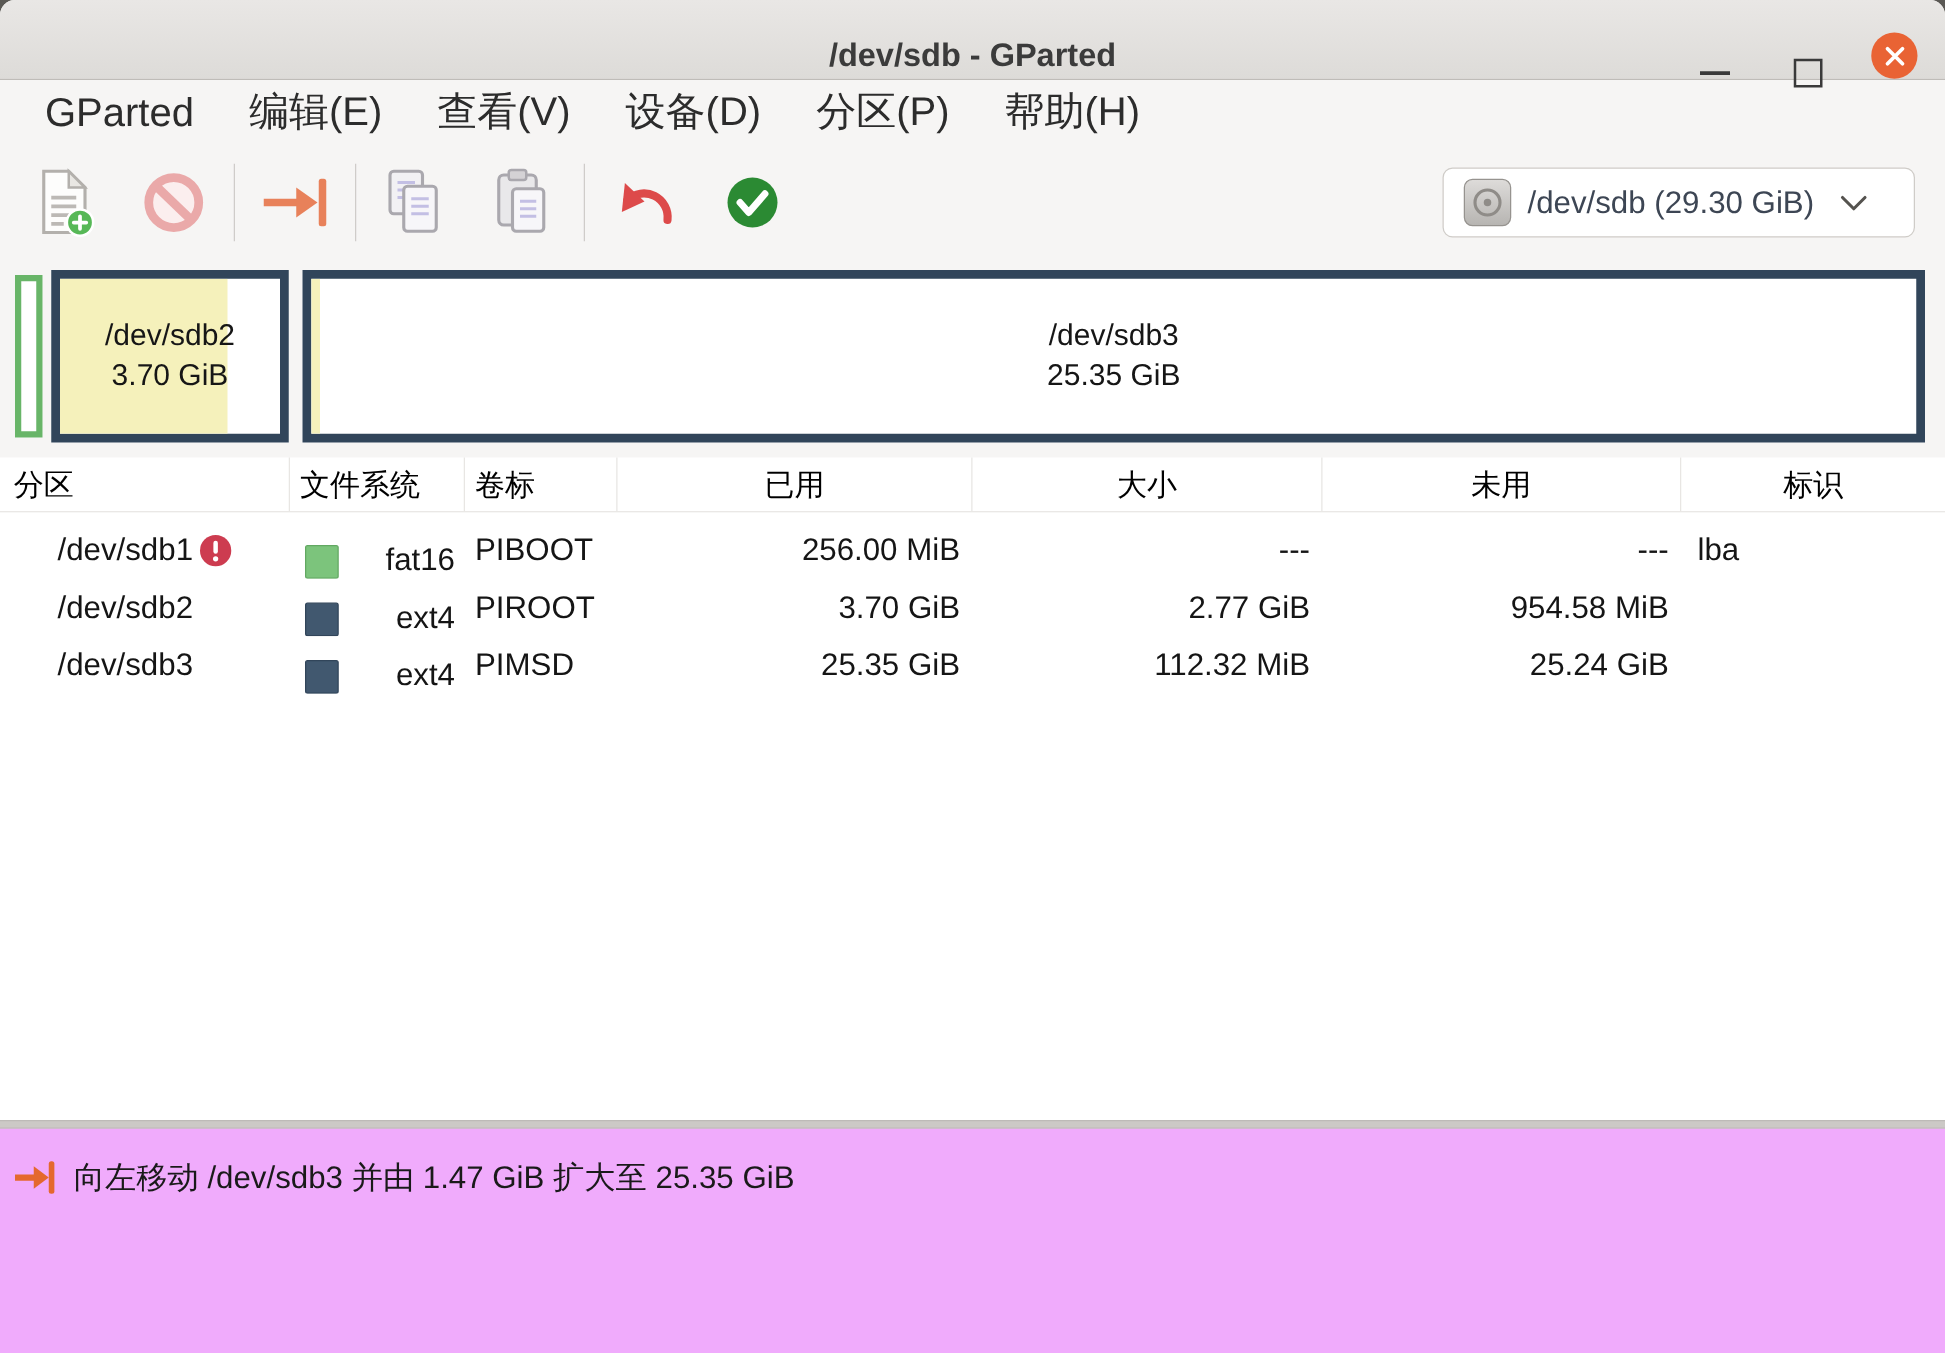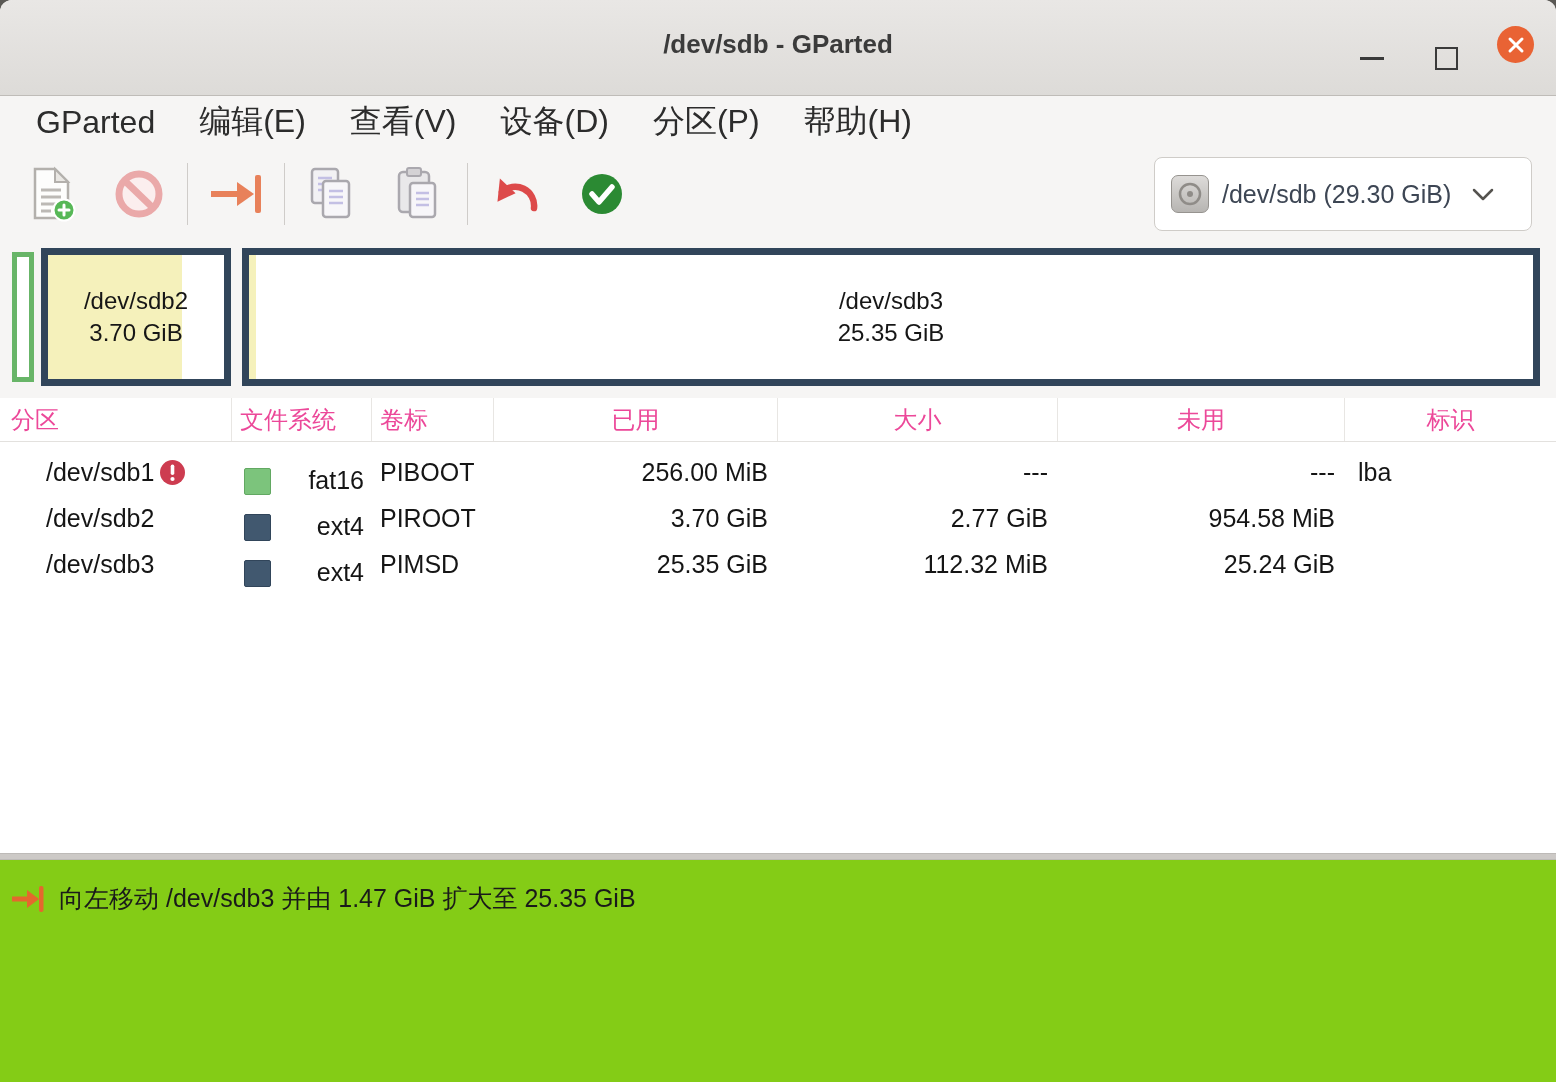--- a/index.html
+++ b/index.html
@@ -4,21 +4,21 @@
 <style>
   * { margin:0; padding:0; box-sizing:border-box; }
   html,body { font-family:"Liberation Sans", sans-serif; }
   body { background:#5a5854; width:1556px; height:1082px; overflow:hidden; }
 
   .window { width:1556px; height:1082px; background:#f6f5f4;
             border-radius:12px 12px 0 0; overflow:hidden;
             display:flex; flex-direction:column; }
 
   
-  .titlebar { height:96px; flex:none; position:relative;
+  .titlebar { height:64px; flex:none; position:relative;
               background:linear-gradient(#e9e7e5,#dddbd8);
               border-bottom:1px solid #bfbcb8; }
   .title { position:absolute; left:0; right:0; top:0; height:88px;
            display:flex; align-items:center; justify-content:center;
            font-size:26px; font-weight:bold; color:#3b3b3b; }
   .win-min { position:absolute; right:172px; top:57px; width:24px; height:3px;
              background:#3a3a3a; cursor:default; }
   .win-max { position:absolute; right:98px; top:47px; width:23px; height:23px;
              border:2.5px solid #3a3a3a; background:transparent; }
   .win-close { position:absolute; right:22px; top:26px; width:37px; height:37px;
@@ -27,21 +27,21 @@
 
   
   .menubar { height:52px; flex:none; display:flex; align-items:center;
              padding-left:14px; background:#f6f5f4; }
   .menu-item { font-size:32px; color:#2c2c2c; padding:6px 22px; }
 
   
   .toolbar { height:92px; flex:none; display:flex; align-items:center; padding-left:10px; }
   .tool-btn { width:86px; height:70px; display:flex; align-items:center; justify-content:center; }
   .tool-sep { width:1px; height:62px; background:#cfccc9; margin:0 5px; }
-  .device-select { margin-left:auto; margin-right:24px; height:74px; min-width:378px;
+  .device-select { margin-left:auto; margin-right:24px; height:56px; min-width:378px;
                    background:#ffffff; border:1px solid #cfccc8; border-radius:8px;
                    display:flex; align-items:center; gap:13px; padding:0 16px;
                    font-size:25px; color:#3d4654; }
   .drive-icon { width:38px; height:38px; border-radius:7px;
                 background:linear-gradient(#dddbd9,#b7b5b2); border:1px solid #96938f;
                 display:flex; align-items:center; justify-content:center; }
 
   
   .visual-panel { height:158px; flex:none; display:flex; align-items:stretch;
                   padding:8px 16px 12px 12px; }
@@ -50,21 +50,21 @@
   .pbox-sdb2 { width:190px; border:7px solid var(--ext4-border); }
   .pbox-sdb3 { flex:1; border:7px solid var(--ext4-border); margin-left:11px; }
   .fill-used { position:absolute; left:0; top:0; bottom:0; background:var(--used-yellow); }
   .pbox-label { position:relative; height:100%; display:flex; flex-direction:column;
                 align-items:center; justify-content:center; font-size:24px; color:#161616;
                 line-height:1.35; }
 
   
   .grid-cols { display:grid; grid-template-columns:232px 140px 122px 284px 280px 287px auto; }
   .thead { height:44px; flex:none; background:#fff; border-bottom:1px solid #e3e1de; }
-  .th { display:flex; align-items:center; font-size:24px; color:#ec4899;
+  .th { display:flex; align-items:center; font-size:24px; color:#000000;
         border-right:1px solid #e8e6e3; overflow:hidden; }
   .th:last-child { border-right:none; }
   .th.left1 { padding-left:11px; }
   .th.left2 { padding-left:8px; }
   .th.center { justify-content:center; }
   .tbody { flex:1; background:#fff; padding-top:7px; overflow:hidden; }
   .trow { height:46px; font-size:25px; color:#151515; }
   .td { display:flex; align-items:center; overflow:hidden; }
   .td-part { padding-left:46px; gap:5px; }
   .td-fs { padding:0 8px 0 12px;align-items:flex-end; }
@@ -72,21 +72,21 @@
   .fs-green { background:var(--fat16-green); border:1px solid #62a862; }
   .fs-blue  { background:var(--ext4-blue); border:1px solid var(--ext4-border); }
   .fs-name { margin-left:auto; }
   .td-label { padding-left:8px; }
   .td-num { justify-content:flex-end; padding-right:10px; }
   .td-flags { padding-left:13px; }
 
   
   .pane-divider { height:7px; flex:none; background:#ccc9c6;
                   border-top:1px solid #bdbab7; border-bottom:1px solid #bdbab7; }
-  .ops-panel { height:222px; flex:none; background:#84cc16; padding:22px 14px 0 10px; }
+  .ops-panel { height:179px; flex:none; background:#f0abfc; padding:22px 14px 0 10px; }
   .op-row { display:flex; align-items:center; gap:13px; font-size:25px; color:#1a1a1a; }
 
   
   .statusbar { flex:1; border-top:1px solid #d8d5d2; background:#f5f4f2;
                padding:26px 0 0 30px; font-size:24px; color:#333; }
 
   svg { display:block; }
 </style>
 </head>
 <body>

